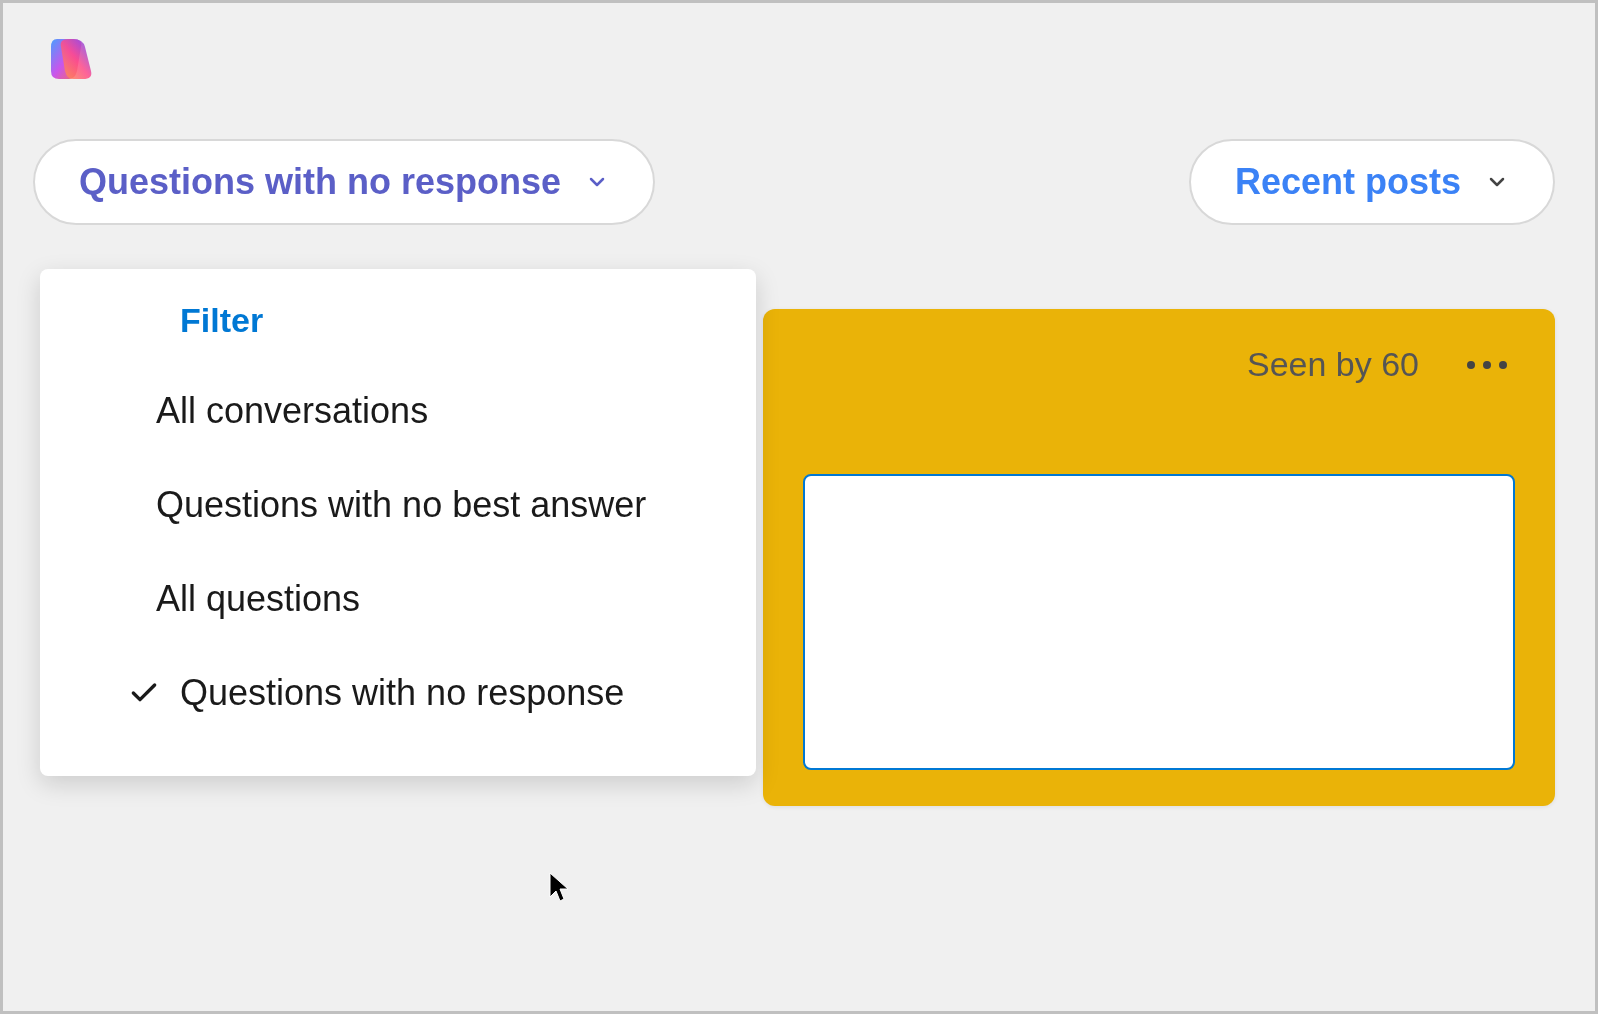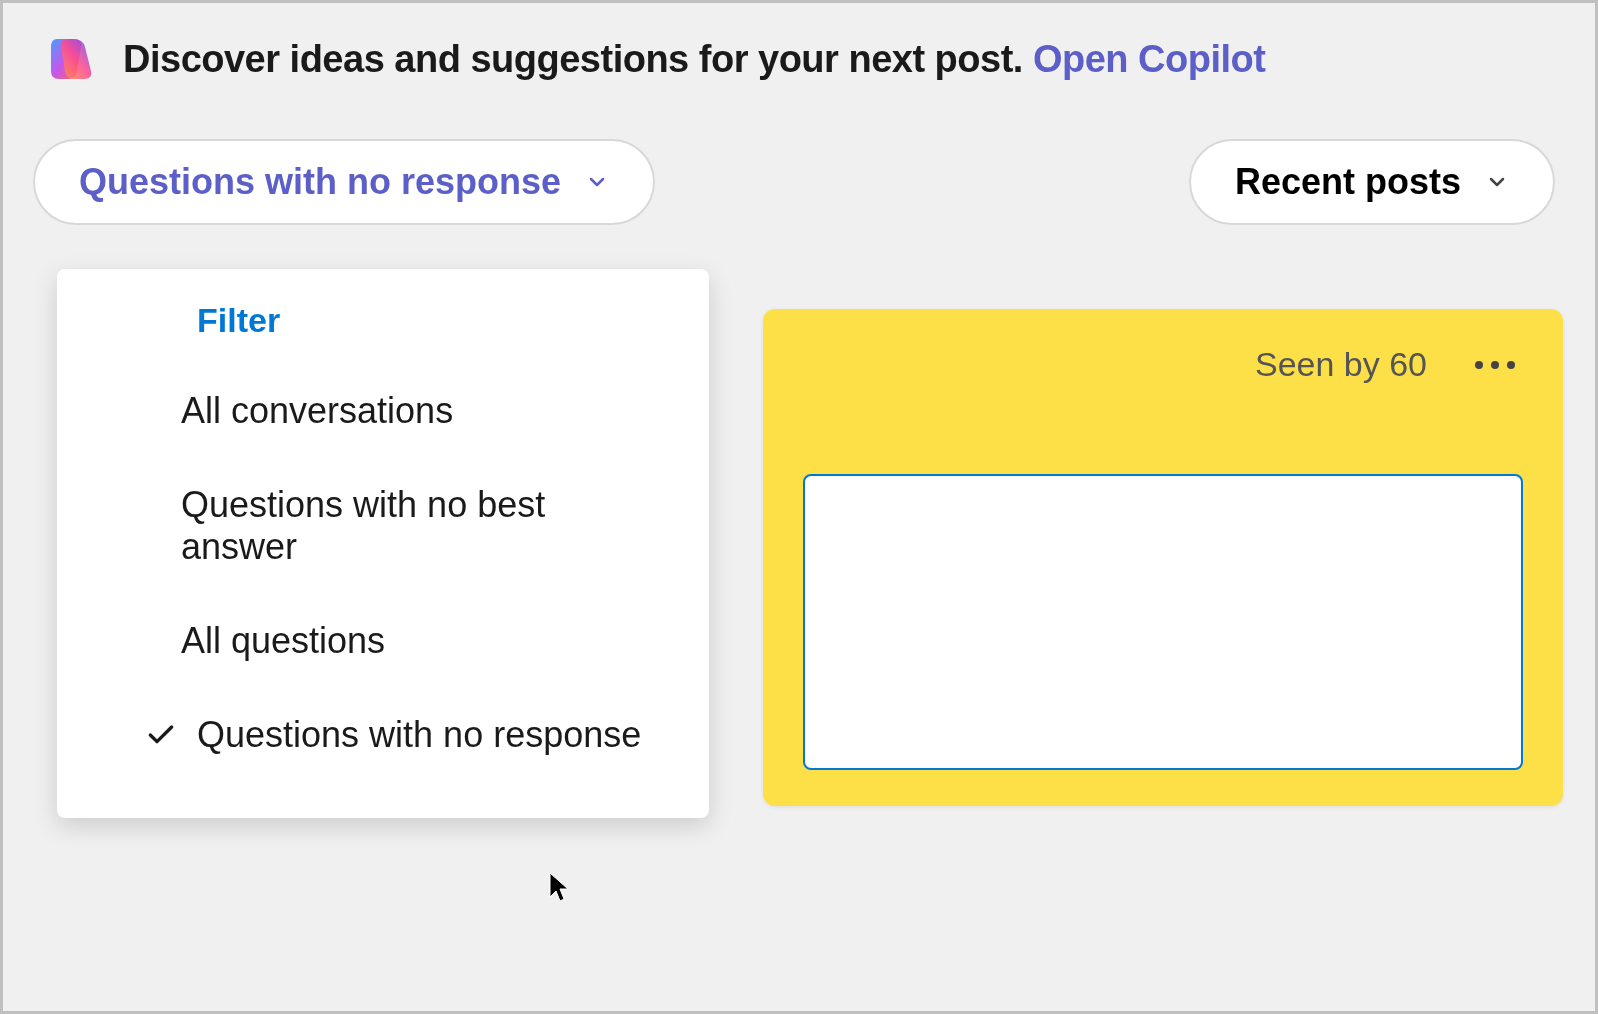--- a/index.html
+++ b/index.html
@@ -54,36 +54,36 @@
       align-items: center;
       gap: 24px;
       cursor: pointer;
       font-size: 36px;
     }
     .pill-button.primary {
       color: #5b5fc7;
       font-weight: 600;
     }
     .pill-button.secondary {
-      color: #000000;
+      color: #3b82f6;
       font-weight: 600;
       justify-content: space-between;
     }
     .chevron {
       width: 24px;
       height: 24px;
       display: flex;
       align-items: center;
       justify-content: center;
     }
     .dropdown-menu {
       position: absolute;
       top: 266px;
-      left: 54px;
-      width: 652px;
+      left: 37px;
+      width: 716px;
       background: #ffffff;
       border-radius: 8px;
       box-shadow: 0 8px 24px rgba(0,0,0,0.15);
       padding: 24px 0 36px 0;
       z-index: 100;
     }
     .dropdown-header {
       color: #0078d4;
       font-size: 34px;
       font-weight: 600;
@@ -100,31 +100,31 @@
     }
     .check-icon {
       width: 32px;
       height: 32px;
       display: flex;
       align-items: center;
       justify-content: center;
       flex-shrink: 0;
     }
     .dropdown-item-label {
-      margin-left: 36px;
+      margin-left: 28px;
     }
     .dropdown-item.selected .dropdown-item-label {
       margin-left: 0;
     }
     .post-card {
       position: absolute;
       top: 306px;
       left: 760px;
-      right: 32px;
-      background: #fde047;
+      right: 40px;
+      background: #eab308;
       border-radius: 12px;
       padding: 36px 40px;
       box-shadow: 0 1px 4px rgba(0,0,0,0.08);
     }
     .post-header {
       display: flex;
       justify-content: flex-end;
       align-items: center;
       gap: 40px;
     }
@@ -173,23 +173,20 @@
         <linearGradient id="g2" x1="0%" y1="100%" x2="100%" y2="0%">
           <stop offset="0%" stop-color="#ff9a4a"></stop>
           <stop offset="50%" stop-color="#ff4a8a"></stop>
           <stop offset="100%" stop-color="#6a4aff"></stop>
         </linearGradient>
       </defs>
       <path d="M 14 8 Q 8 8 8 16 L 8 40 Q 8 48 16 48 L 26 48 Q 32 48 34 40 L 38 16 Q 40 8 30 8 Z" fill="url(#g1)"></path>
       <path d="M 30 8 Q 40 8 42 16 L 48 40 Q 50 48 40 48 L 30 48 Q 24 48 22 40 L 18 16 Q 16 8 26 8 Z" fill="url(#g2)" opacity="0.85"></path>
     </svg>
   </span>
-  <div class="banner-text">
-    <span>Discover ideas and suggestions for your next post. </span><span class="banner-link">Open Copilot</span>
-  </div>
 </div>
 
 <div class="filter-row">
   <div class="pill-button primary">
     <span>Questions with no response</span>
     <span class="chevron">
       <svg width="28" height="28" viewBox="0 0 24 24" fill="none" stroke="#5b5fc7" stroke-width="2.5" stroke-linecap="round" stroke-linejoin="round">
         <polyline points="6 9 12 15 18 9"></polyline>
       </svg>
     </span>

